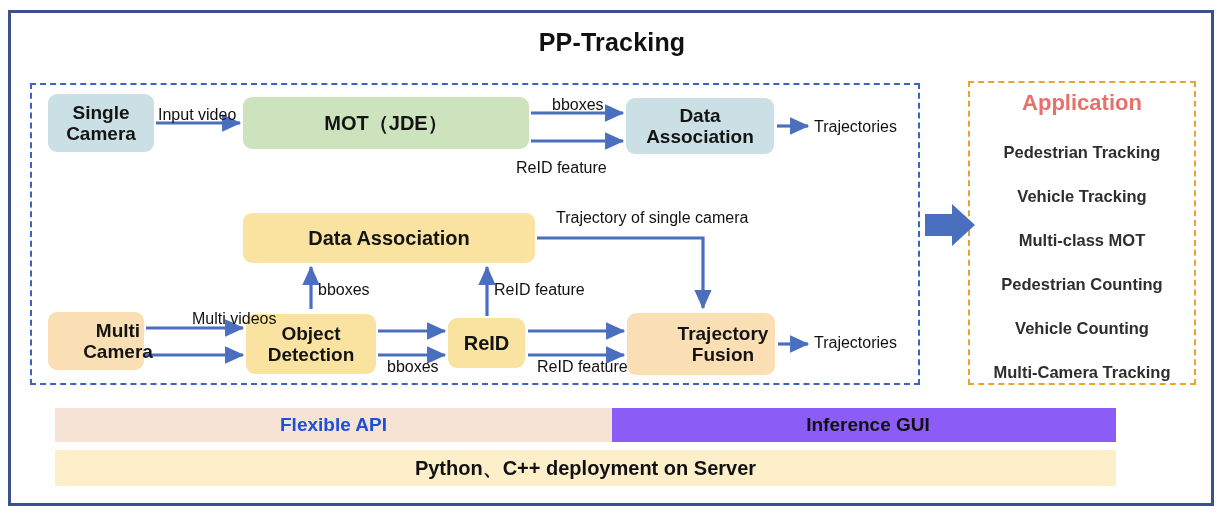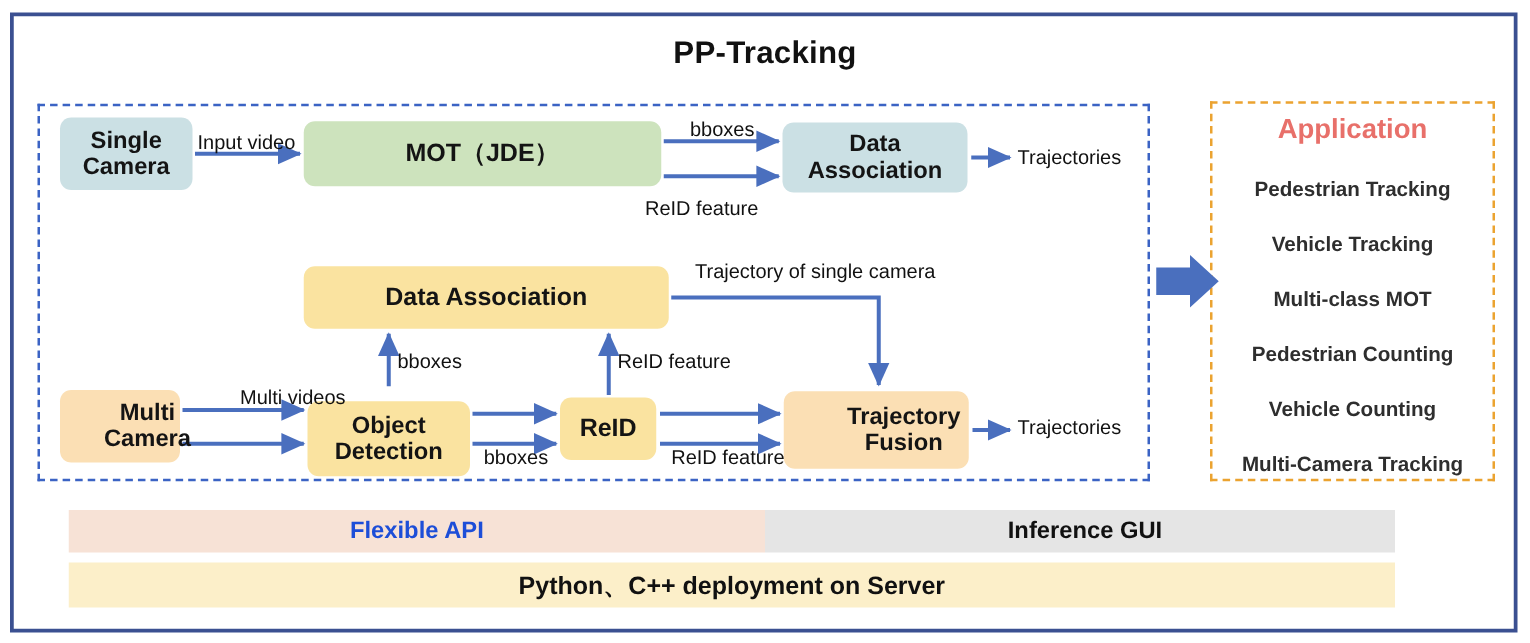--- a/index.html
+++ b/index.html
@@ -23,21 +23,21 @@
   .blue-node{background:#cbe0e4;}
   .green-node{background:#cde3bd;}
   .yellow-node{background:#fae3a0;}
   .peach-node{background:#fbdfb4;padding-left:44px;}
 
   #node-single-camera{left:48px;top:94px;width:106px;height:58px;font-size:19px;}
   #node-mot{left:243px;top:97px;width:286px;height:52px;font-size:20px;}
   #node-data-assoc-single{left:626px;top:98px;width:148px;height:56px;font-size:19px;}
   #node-data-assoc-multi{left:243px;top:213px;width:292px;height:50px;font-size:20px;}
   #node-multi-camera{left:48px;top:312px;width:96px;height:58px;font-size:19px;}
-  #node-object-detection{left:246px;top:321px;width:130px;height:60px;font-size:19px;}
+  #node-object-detection{left:246px;top:314px;width:130px;height:60px;font-size:19px;}
   #node-reid{left:448px;top:318px;width:77px;height:50px;font-size:20px;}
   #node-trajectory-fusion{left:627px;top:313px;width:148px;height:62px;font-size:19px;}
 
   
   .flow-label{font-size:16px;color:#111;white-space:nowrap;}
   #label-input-video{left:158px;top:106px;}
   #label-bboxes-top{left:552px;top:96px;}
   #label-reid-feature-top{left:516px;top:159px;}
   #label-trajectories-1{left:814px;top:118px;}
   #label-traj-single-cam{left:556px;top:209px;}
@@ -47,21 +47,21 @@
   #label-bboxes-bottom{left:387px;top:358px;}
   #label-reid-feature-bottom{left:537px;top:358px;}
   #label-trajectories-2{left:814px;top:334px;}
 
   
   #application-heading{left:968px;top:90px;width:228px;text-align:center;font-size:22px;font-weight:bold;color:#e8706a;}
   .app-item{position:absolute;width:228px;text-align:center;font-size:16.5px;font-weight:bold;color:#2e2e2e;left:968px;}
 
   
   #bar-flexible-api{left:55px;top:408px;width:557px;height:34px;background:#f7e2d6;display:flex;align-items:center;justify-content:center;font-size:19px;font-weight:bold;color:#1d4ed8;}
-  #bar-inference-gui{left:612px;top:408px;width:504px;height:34px;background:#e5e5e5;display:flex;align-items:center;justify-content:center;font-size:19px;font-weight:bold;color:#111;padding-left:8px;}
+  #bar-inference-gui{left:612px;top:408px;width:504px;height:34px;background:#8b5cf6;display:flex;align-items:center;justify-content:center;font-size:19px;font-weight:bold;color:#111;padding-left:8px;}
   #bar-deployment{left:55px;top:450px;width:1061px;height:36px;background:#fcefc9;display:flex;align-items:center;justify-content:center;font-size:20px;font-weight:bold;color:#111;}
 
   svg.connectors{position:absolute;left:0;top:0;width:1224px;height:514px;pointer-events:none;}
 </style>
 </head>
 <body>
 
 <div id="stage">
 
   <div class="abs" id="outer-frame"></div>

